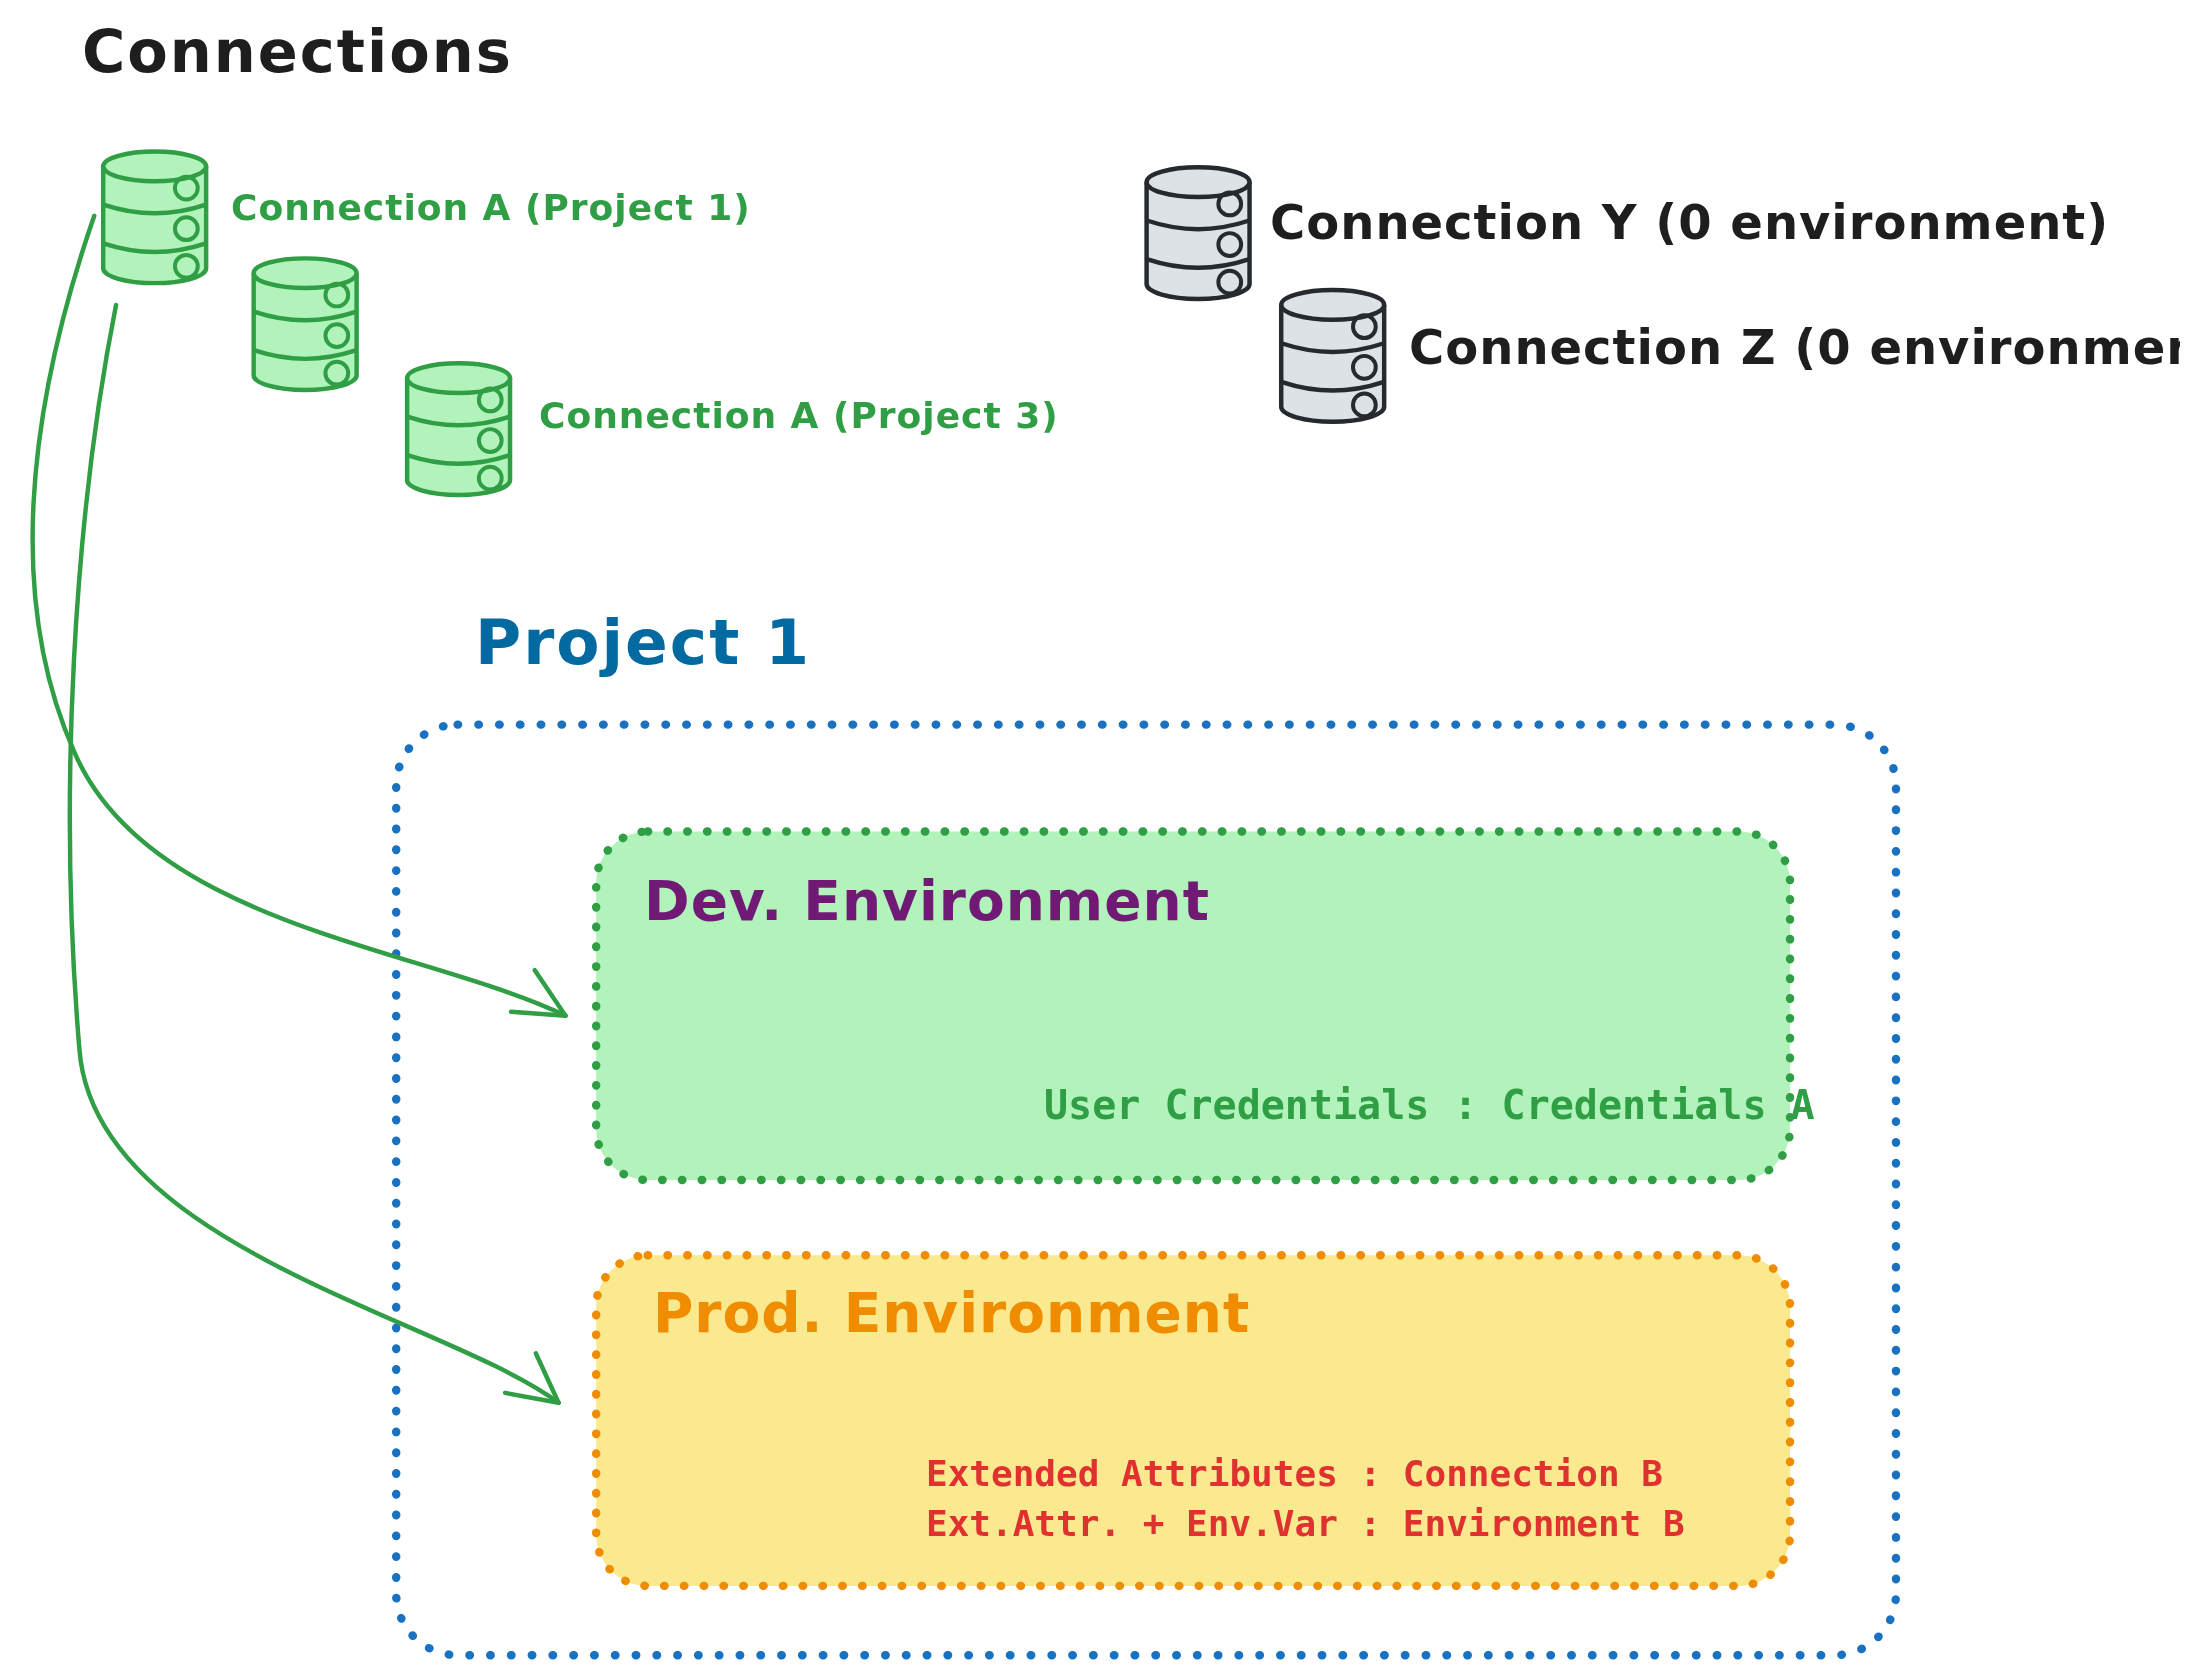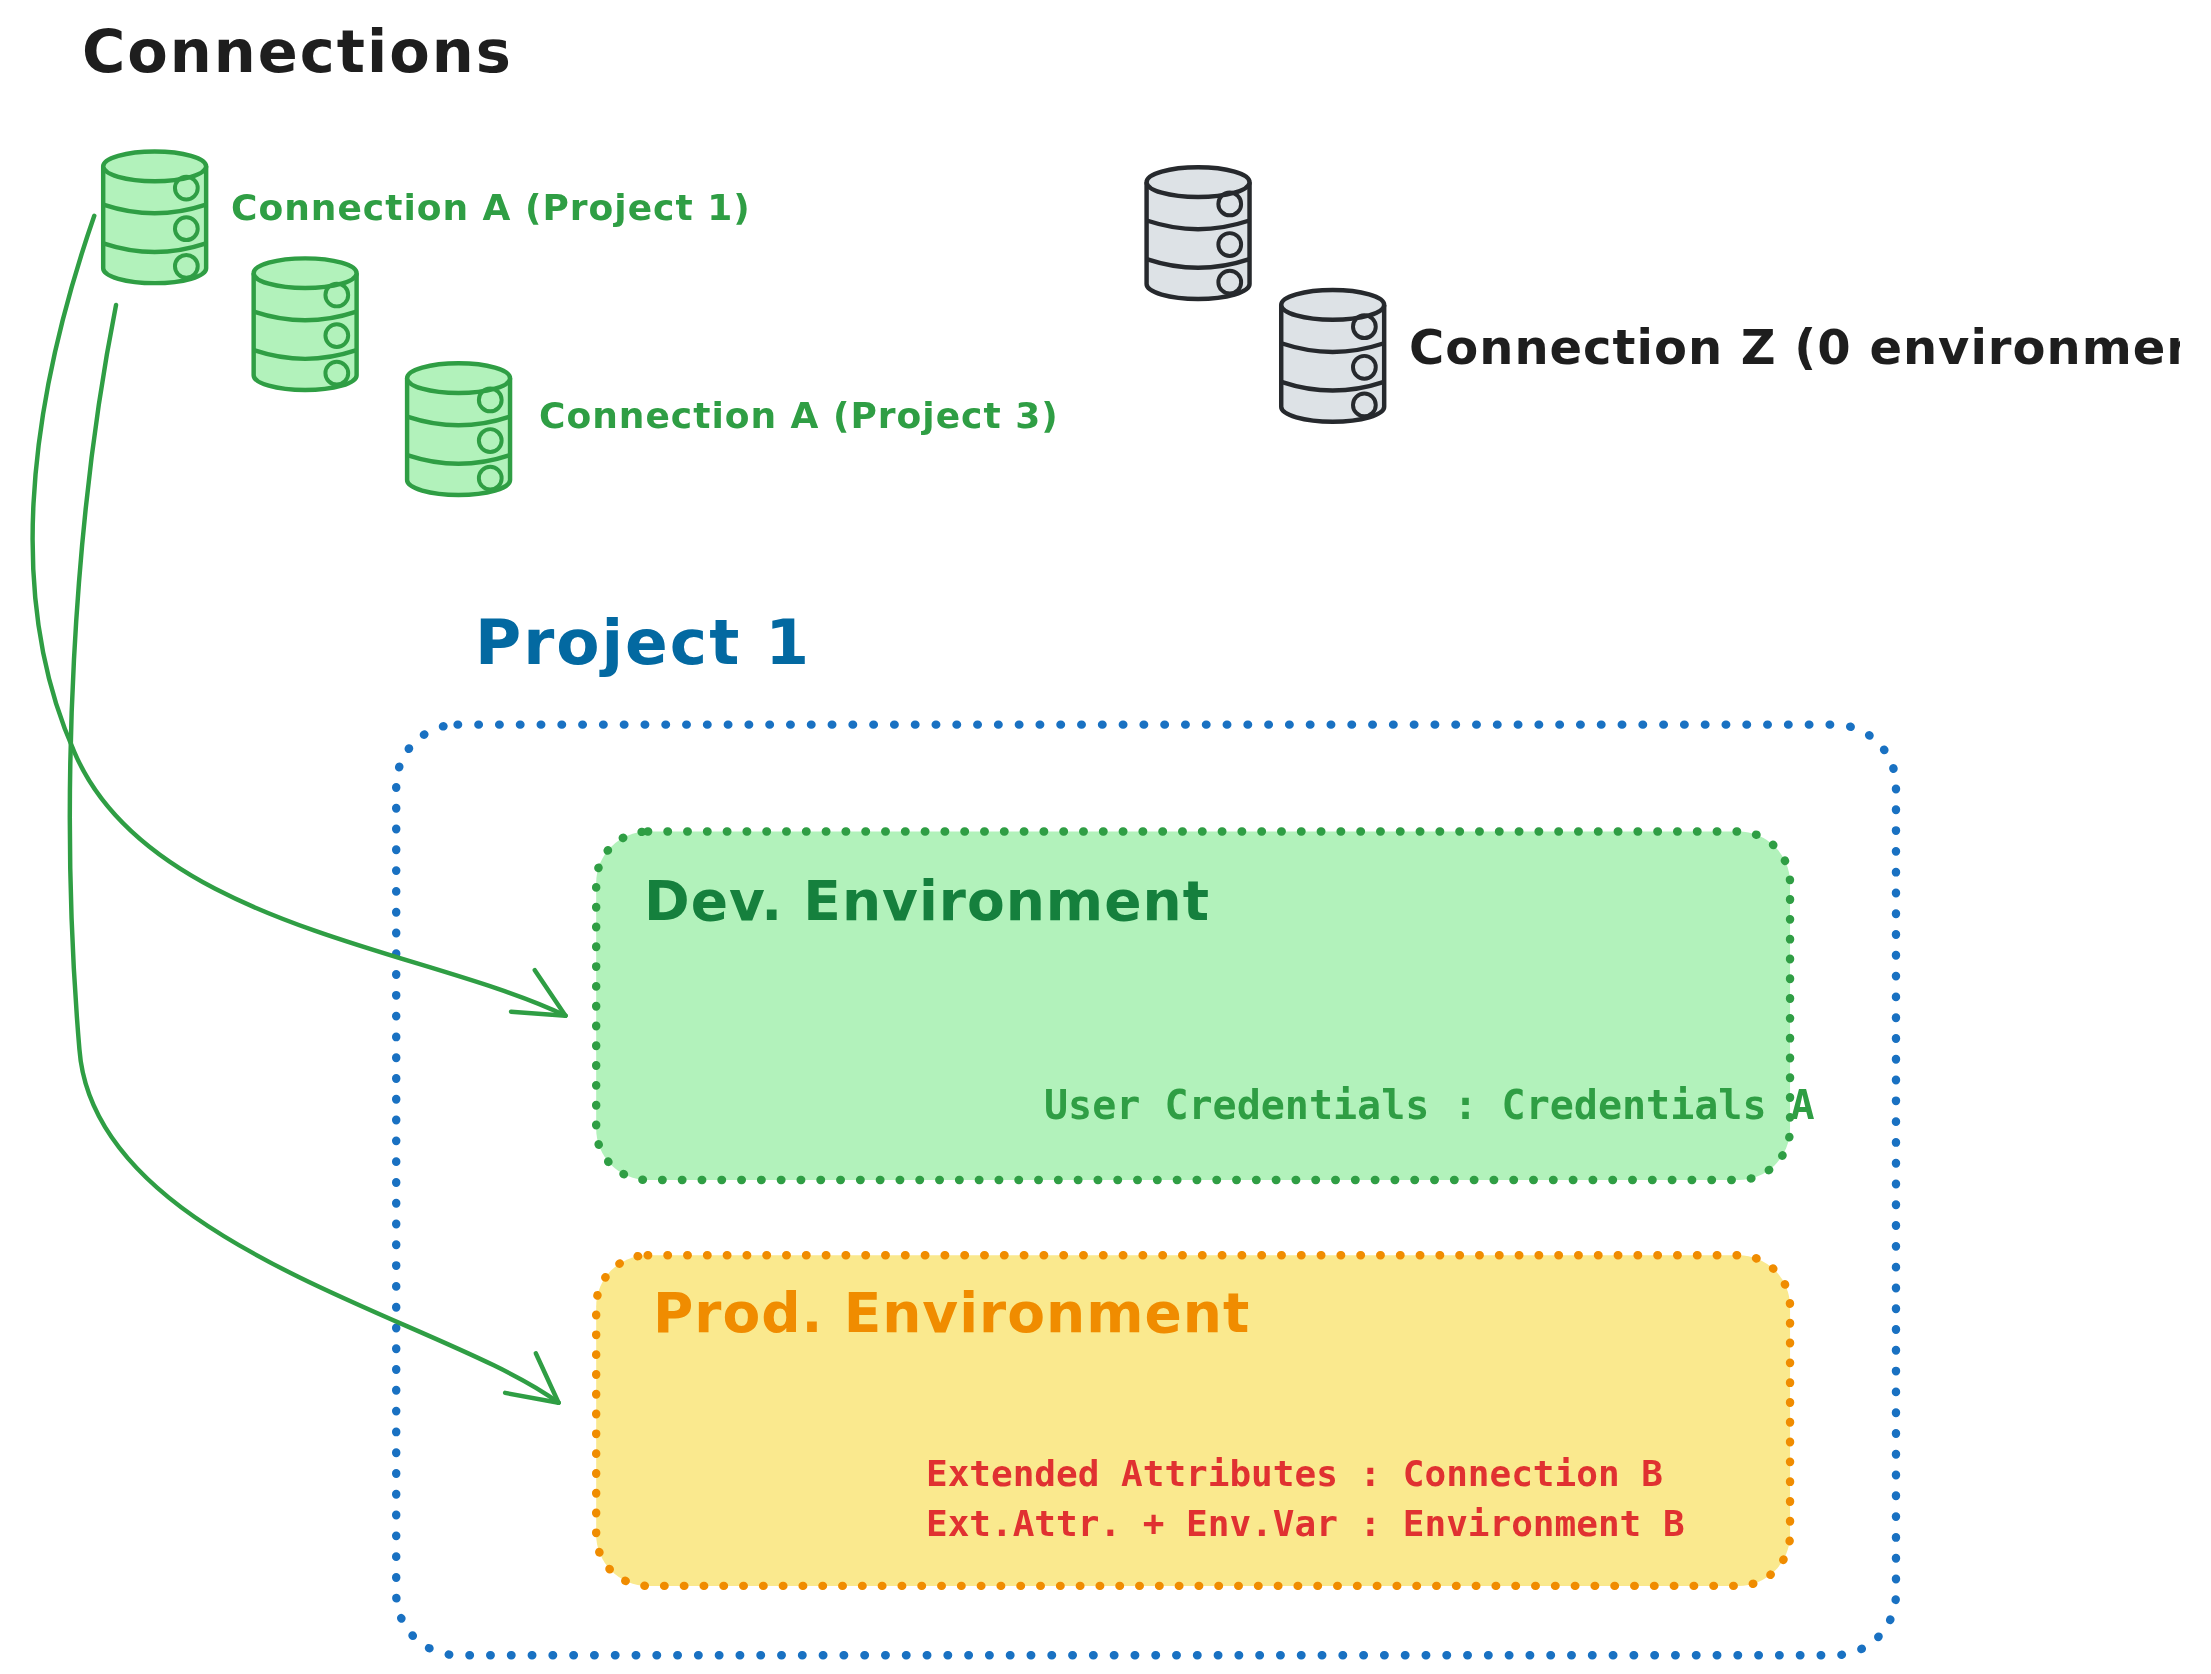--- a/index.html
+++ b/index.html
@@ -16,21 +16,21 @@
   .mono{font-family:"DejaVu Sans Mono","Liberation Mono",monospace;font-weight:bold;}
   .t-title{left:82px;top:20px;font-size:59px;color:#1e1e1e;letter-spacing:2px;}
   .t-conn{font-size:36px;color:#2f9e44;letter-spacing:1px;}
   .t-conn-gray{font-size:48px;color:#1e1e1e;letter-spacing:1px;}
   .t-l1{left:231px;top:188px;}
   .t-l2{left:380px;top:291px;}
   .t-l3{left:539px;top:396px;}
   .t-ly{left:1270px;top:196px;}
   .t-lz{left:1409px;top:321px;}
   .t-project{left:475px;top:608px;font-size:63px;color:#0369a1;letter-spacing:2px;}
-  .t-dev{left:644px;top:871px;font-size:55px;color:#15803d;letter-spacing:1px;}
+  .t-dev{left:644px;top:871px;font-size:55px;color:#701a75;letter-spacing:1px;}
   .t-devmap{left:1044px;top:1083px;font-size:40px;color:#2f9e44;}
   .t-prod{left:653px;top:1283px;font-size:55px;color:#f08c00;letter-spacing:1px;}
   .t-prodmaps{left:926px;top:1449px;font-size:36px;color:#e03131;line-height:50px;}
   
   .cyl-green{--s:#2f9e44;--f:#b2f2bb;}
   .cyl-gray{--s:#26292d;--f:#dde2e6;}
 </style>
 </head>
 <body>
 
@@ -73,20 +73,21 @@
 
     <use href="#cyl" class="cyl-gray" transform="translate(1154,166)"></use>
     <use href="#cyl" class="cyl-gray" transform="translate(1290,290)"></use>
   </svg>
 
   <div class="txt hand t-title">Connections</div>
 
   <div class="txt hand t-conn t-l1">Connection A (Project 1)</div>
   <div class="txt hand t-conn t-l3">Connection A (Project 3)</div>
 
+  <div class="txt hand t-conn-gray t-ly">Connection Y (0 environment)</div>
   <div class="txt hand t-conn-gray t-lz">Connection Z (0 environment)</div>
 
   <div class="txt hand t-project">Project 1</div>
 
   <div class="txt hand t-dev">Dev. Environment</div>
   <div class="txt mono t-devmap">User Credentials : Credentials A</div>
 
   <div class="txt hand t-prod">Prod. Environment</div>
   <div class="txt mono t-prodmaps">
     <div>Extended Attributes : Connection B</div>

